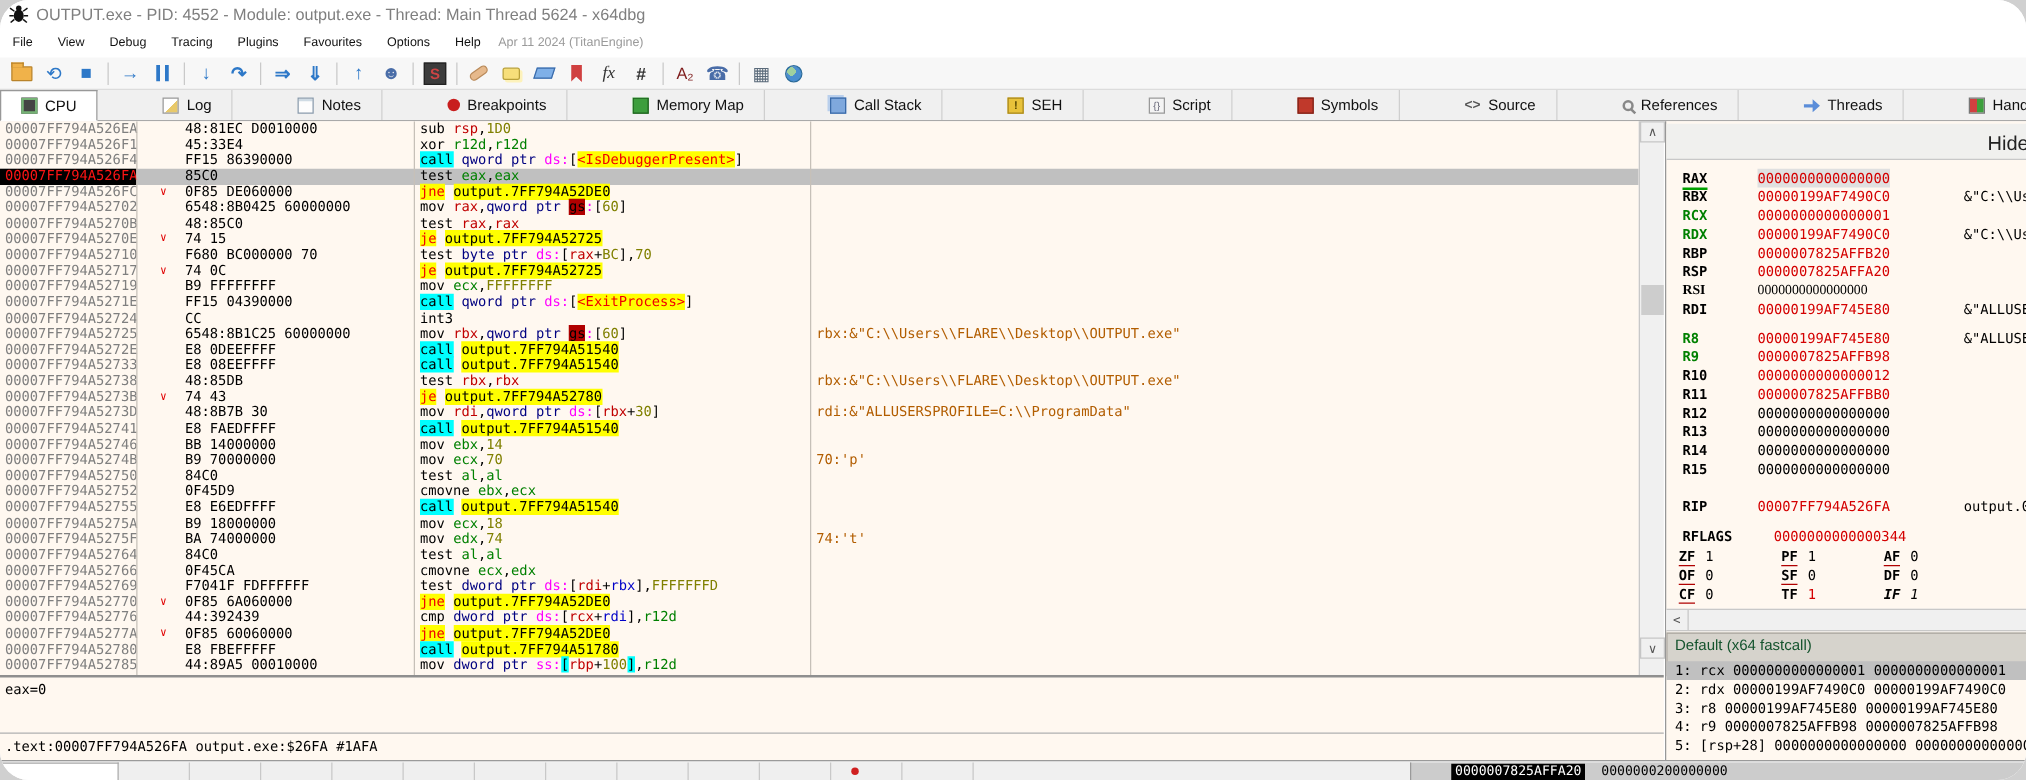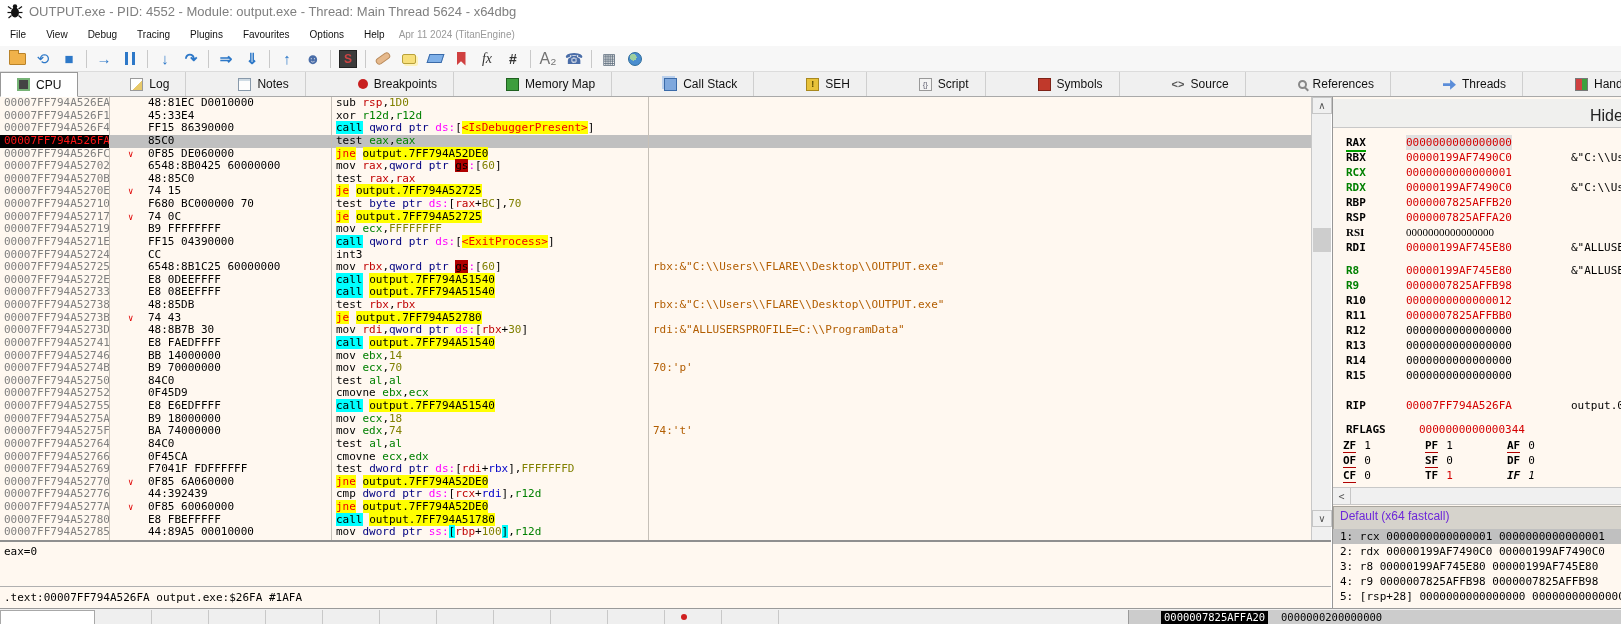--- a/index.html
+++ b/index.html
@@ -1,19 +1,19 @@
 <!DOCTYPE html>
 <html><head>
 <meta charset="utf-8">
 <style>
   * { margin:0; padding:0; box-sizing:border-box; }
   html,body { background:#d0d0d0; }
   #app {
     position:relative; width:1621px; height:624px; overflow:hidden;
-    background:#ffffff; font-family:"Liberation Sans", sans-serif;
+    background:#ffffff; font-family:"Liberation Sans", sans-serif;border-radius:23px;
   }
 
   
   #titlebar { position:absolute; left:0; top:0; width:1621px; height:22px; background:#ffffff; display:flex; align-items:center; }
   #titlebar .bug { width:16px; height:16px; margin:0 6px 0 7px; }
   #titlebar .title { font-size:13px; color:#7f7f7f; white-space:pre; }
 
   
   #menubar { position:absolute; left:0; top:22px; width:1621px; height:24px; background:#ffffff; display:flex; align-items:center; font-size:10px; color:#111; }
   .menu-item { padding:3px 10px; cursor:default; }
@@ -26,21 +26,21 @@
   .tb-folder { width:17px; height:12px; background:#f0b24a; border:1px solid #b9832a; border-radius:1px; position:relative; }
   .tb-folder::before { content:""; position:absolute; left:-1px; top:-4px; width:8px; height:3px; background:#f0b24a; border:1px solid #b9832a; border-bottom:none; }
   .tb-pause { width:10px; height:13px; background:linear-gradient(90deg,#2d78c8 0 3px,transparent 3px 7px,#2d78c8 7px 10px); }
   .tb-sbox { width:18px; height:18px; background:#3c3c3c; color:#c44; font-weight:bold; font-size:12px; display:flex; align-items:center; justify-content:center; border:1px solid #222; }
   .tb-patch { width:16px; height:7px; background:#e6b98c; border:1px solid #b98a5a; border-radius:4px; transform:rotate(-35deg); }
   .tb-comment { width:14px; height:10px; background:#f7df7a; border:1px solid #b9a13a; border-radius:2px; box-shadow:2px 2px 0 #fdf2bb; }
   .tb-label { width:15px; height:9px; background:#7fb0e8; border:1px solid #3a6aa8; transform:skewX(-18deg); }
   .tb-bookmark { width:9px; height:14px; background:#d04040; clip-path:polygon(0 0,100% 0,100% 100%,50% 70%,0 100%); }
   .tb-fx { font-style:italic; font-family:"Liberation Serif", serif; font-size:14px; color:#333; }
   .tb-hash { font-size:14px; color:#333; font-weight:bold; }
-  .tb-a2 { font-size:16px; color:#737373; }
+  .tb-a2 { font-size:13px; color:#7f1d1d; }
   .tb-globe { width:14px; height:14px; border-radius:50%; background:radial-gradient(circle at 35% 35%, #9fd09f 0 30%, #4a8ed0 31%); border:1px solid #2a6a9a; }
 
   
   #tabbar { position:absolute; left:0; top:72px; width:1621px; height:25px; background:#f0f0f0; border-bottom:1px solid #a9a9a9; display:flex; align-items:flex-end;gap:36px; }
   .tab { height:24px; display:flex; align-items:center; padding:0 16px; font-size:12px; color:#111; border-right:1px solid #cfcfcf; cursor:default; white-space:nowrap; }
   .tab.active { background:#ffffff; border:1px solid #989898; border-bottom:1px solid #ffffff; height:25px; margin-bottom:-1px; }
   .tab .ticon { width:13px; height:13px; margin-right:6px; display:inline-flex; align-items:center; justify-content:center; font-size:11px; }
   .ic-cpu-icon { background:#444; box-shadow:inset 0 0 0 2px #76b376; }
   .ic-log-icon { background:linear-gradient(135deg,#ffffff 55%,#e8c96a 55%); border:1px solid #9a9a9a; }
   .ic-notes-icon { background:#fdfdfd; border:1px solid #8899aa; box-shadow:inset 0 2px 0 #cfdbe4; }
@@ -100,21 +100,21 @@
   .rval { position:absolute; left:73px; }
   .rval.red { color:#d40000; } .rval.black { color:#000; }
   .rval.hl { background:#e0e0e0; }
   .rascii { position:absolute; left:238px; color:#000; }
   .frow { position:absolute; height:15px; line-height:15px; }
   .fcell { position:absolute; white-space:pre; }
   .fl { font-weight:bold; color:#000; } .fl.u { border-bottom:1px solid #b00000; }
   .fv { color:#000; padding-left:8px; } .fv.red { color:#d40000; }
   #hscroll { position:absolute; left:0; top:390px; width:289px; height:18px; background:#f0f0f0; border-top:1px solid #c8c8c8; border-bottom:1px solid #c8c8c8; }
   #hscroll .hbtn { position:absolute; left:0; top:0; width:18px; height:16px; border-right:1px solid #c6c6c6; color:#555; font-size:10px; display:flex; align-items:center; justify-content:center; background:#f0f0f0; }
-  #convbar { position:absolute; left:0; top:409px; width:289px; height:35px; background:#d6d3cc; border:1px solid #a8a49c; font-family:"Liberation Sans", sans-serif; font-size:12px; color:#6d28d9; line-height:19px; padding-left:6px; }
+  #convbar { position:absolute; left:0; top:409px; width:289px; height:35px; background:#d6d3cc; border:1px solid #a8a49c; font-family:"Liberation Sans", sans-serif; font-size:12px; color:#14532d; line-height:19px; padding-left:6px; }
   .arow { position:absolute; left:0; width:289px; height:15px; line-height:15px; white-space:pre; padding-left:7px; color:#000; }
   .arow.sel { background:#c0c0c0; }
 
   
   #infobox { position:absolute; left:0; top:540px; width:1331px; height:46px; background:#fff8f0; border-top:2px solid #8f8f8f; }
   #infobox .line { position:absolute; left:4px; top:3px; font-family:"DejaVu Sans Mono", monospace; font-size:11px; color:#000; white-space:pre; }
   #statusline { position:absolute; left:0; top:586px; width:1331px; height:22px; background:#fff8f0; border-top:1px solid #b0b0b0; }
   #statusline .line { position:absolute; left:4px; top:4px; font-family:"DejaVu Sans Mono", monospace; font-size:11px; color:#000; white-space:pre; }
   #bottomstrip { position:absolute; left:0; top:608px; width:1621px; height:16px; background:#f0f0f0; border-top:1px solid #9a9a9a; }
   .stub { position:absolute; top:1px; height:15px; border-right:1px solid #c8c8c8; background:#efefef; }

